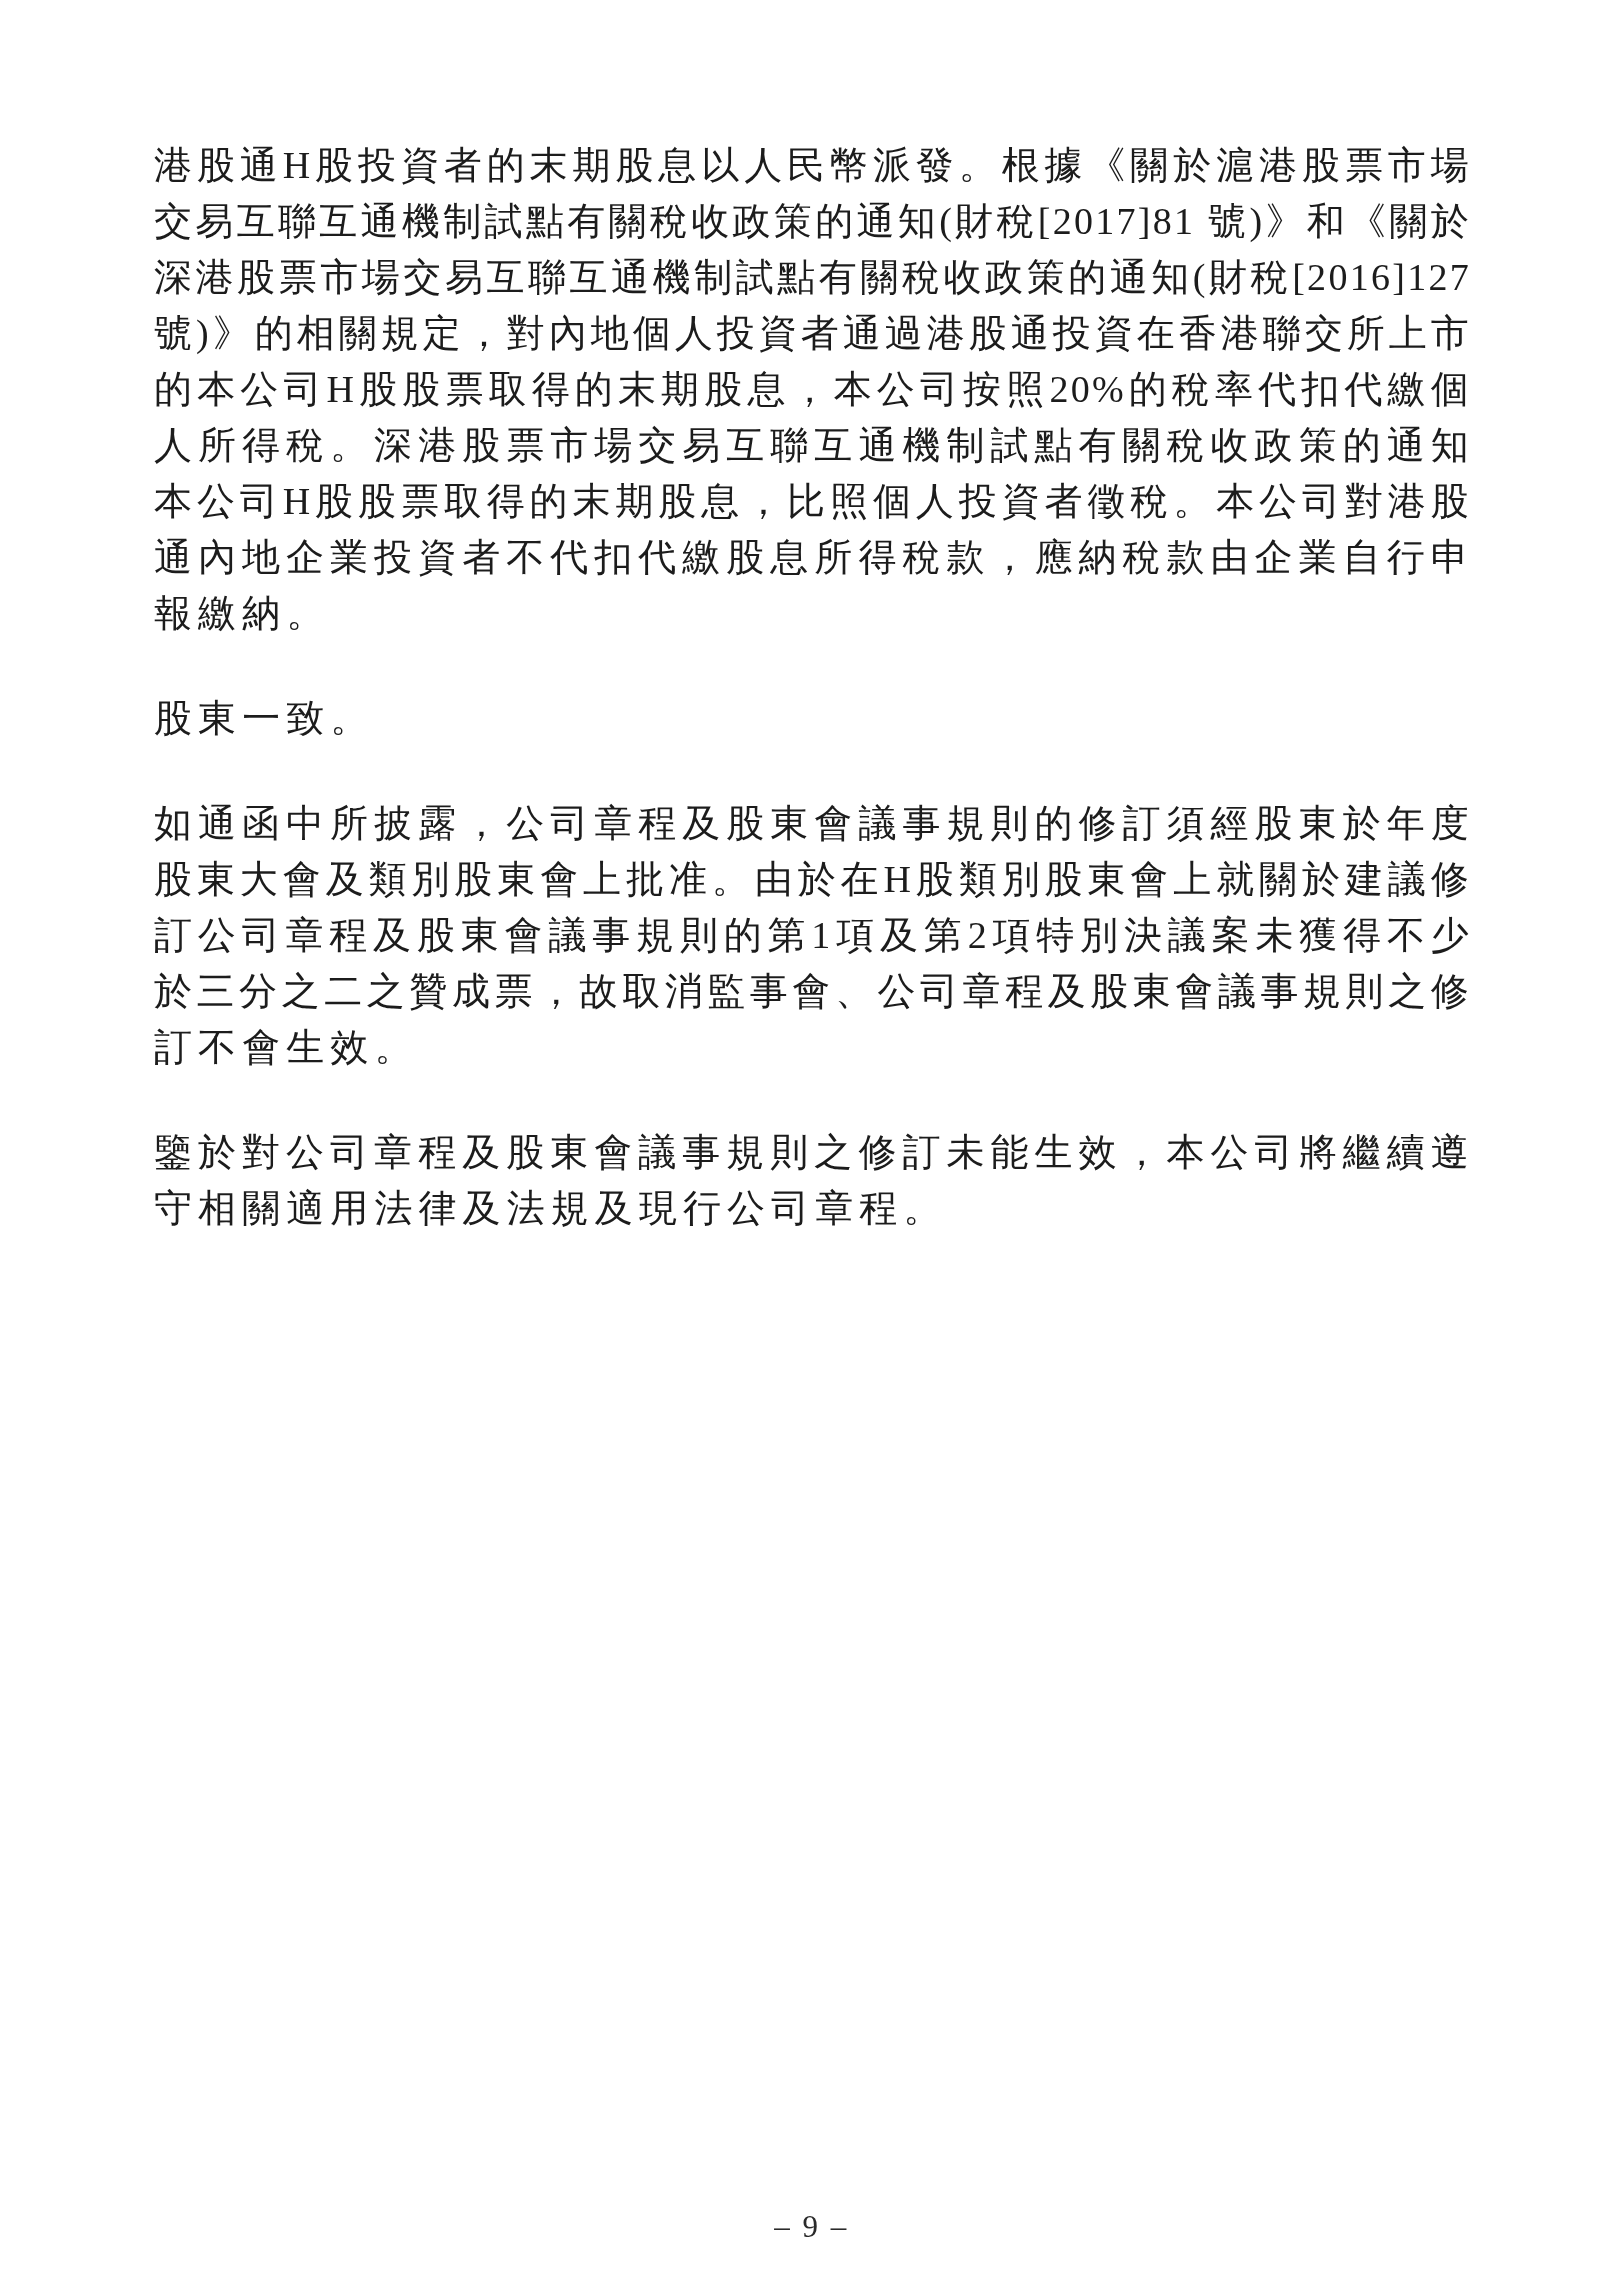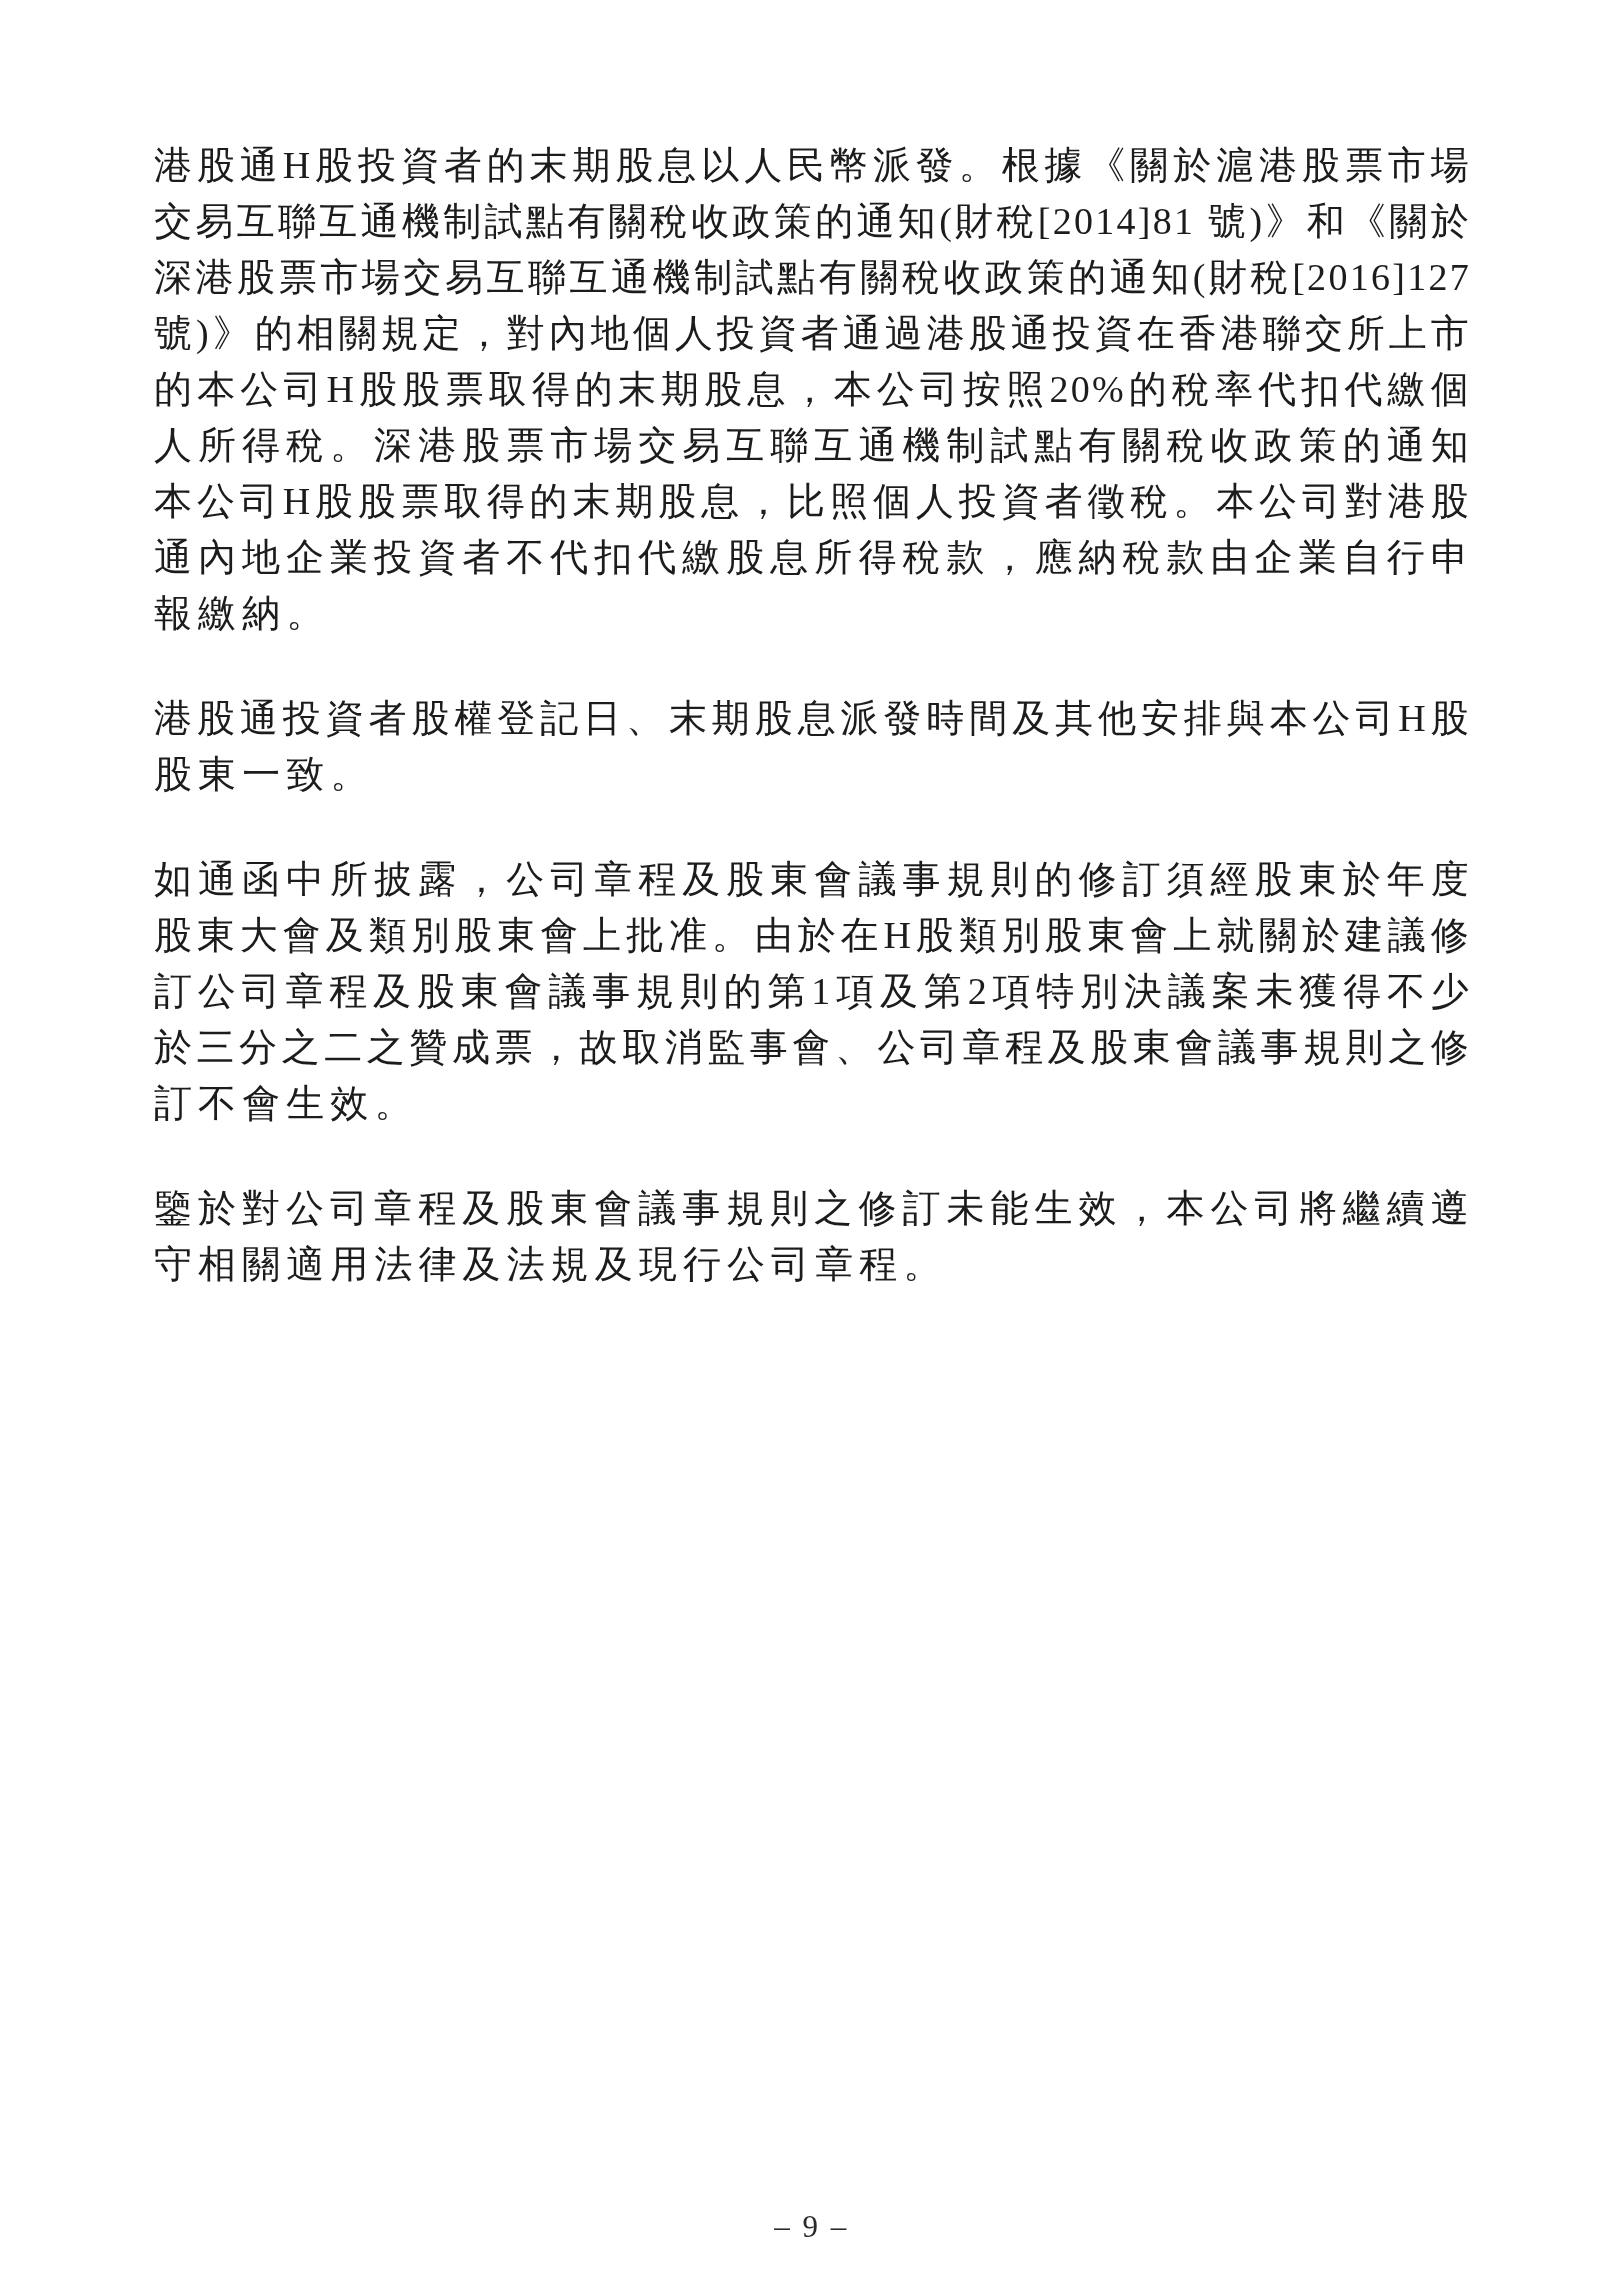--- a/index.html
+++ b/index.html
@@ -59,32 +59,31 @@
   }
 </style>
 </head>
 <body>
 
 <div class="page">
   <div class="text-column">
 
     <div class="para">
       <div class="line">港股通H股投資者的末期股息以人民幣派發。根據《關於滬港股票市場</div>
-      <div class="line">交易互聯互通機制試點有關稅收政策的通知(財稅[2014]81 號)》和《關於</div>
+      <div class="line">交易互聯互通機制試點有關稅收政策的通知(財稅[2017]81 號)》和《關於</div>
       <div class="line">深港股票市場交易互聯互通機制試點有關稅收政策的通知(財稅[2016]127</div>
       <div class="line">號)》的相關規定，對內地個人投資者通過港股通投資在香港聯交所上市</div>
       <div class="line">的本公司H股股票取得的末期股息，本公司按照20%的稅率代扣代繳個</div>
       <div class="line">人所得稅。深港股票市場交易互聯互通機制試點有關稅收政策的通知</div>
       <div class="line">本公司H股股票取得的末期股息，比照個人投資者徵稅。本公司對港股</div>
       <div class="line">通內地企業投資者不代扣代繳股息所得稅款，應納稅款由企業自行申</div>
       <div class="line last">報繳納。</div>
     </div>
 
     <div class="para">
-      <div class="line">港股通投資者股權登記日、末期股息派發時間及其他安排與本公司H股</div>
       <div class="line last">股東一致。</div>
     </div>
 
 
     <div class="para">
       <div class="line">如通函中所披露，公司章程及股東會議事規則的修訂須經股東於年度</div>
       <div class="line">股東大會及類別股東會上批准。由於在H股類別股東會上就關於建議修</div>
       <div class="line">訂公司章程及股東會議事規則的第1項及第2項特別決議案未獲得不少</div>
       <div class="line">於三分之二之贊成票，故取消監事會、公司章程及股東會議事規則之修</div>
       <div class="line last">訂不會生效。</div>

